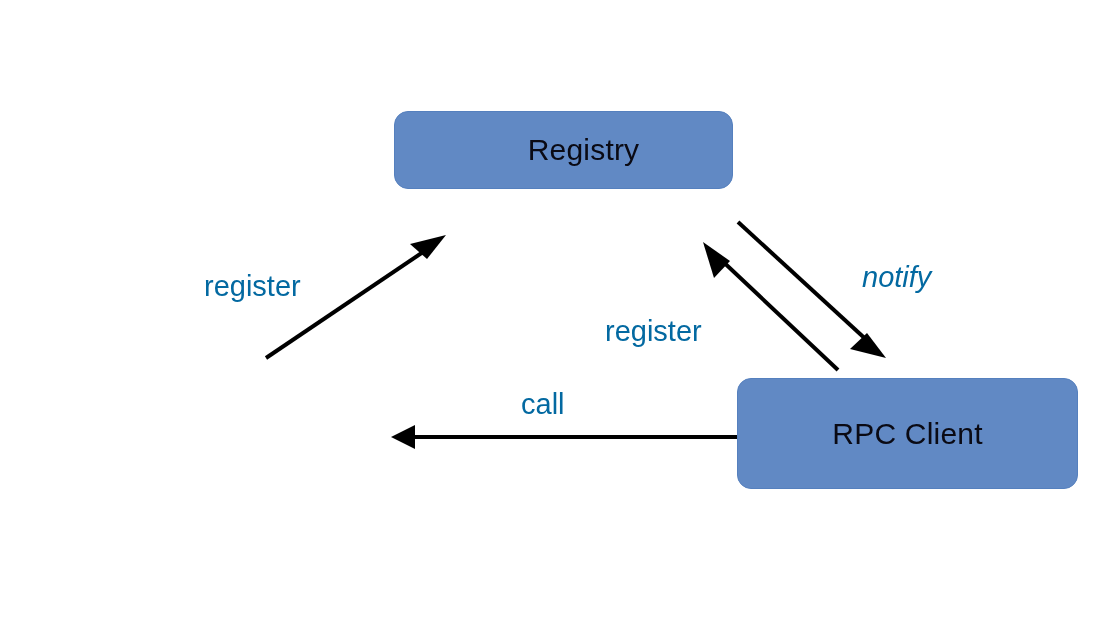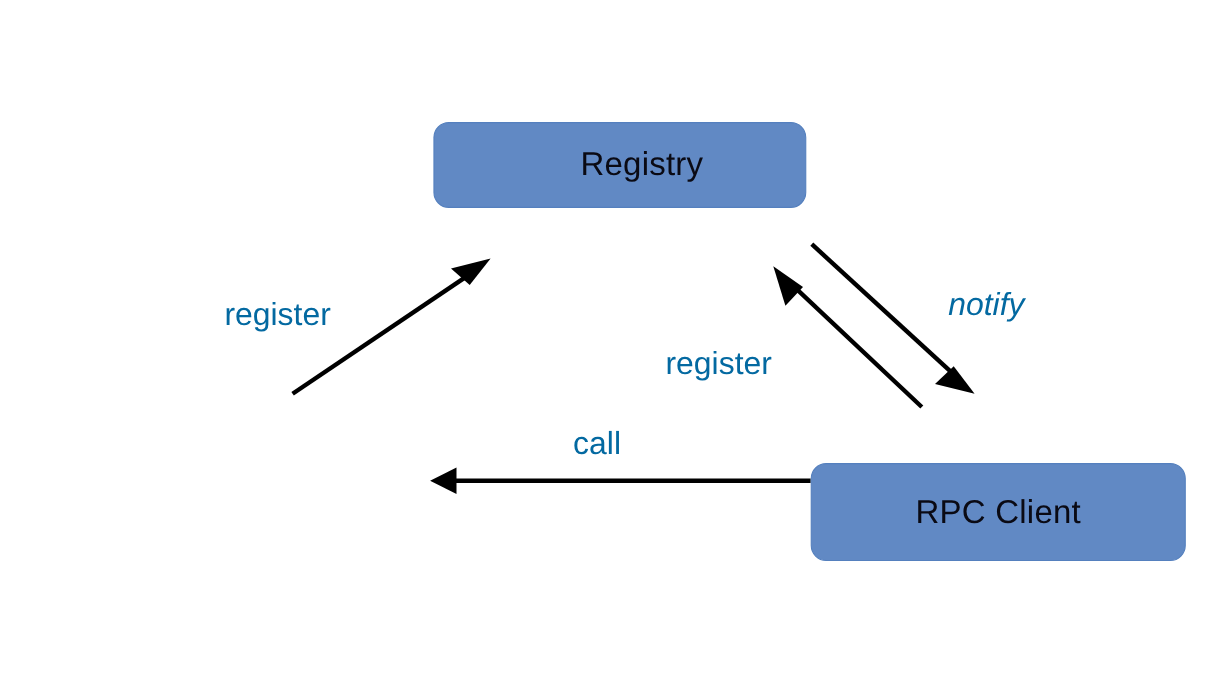--- a/index.html
+++ b/index.html
@@ -50,21 +50,21 @@
     font-family: "Liberation Sans", sans-serif;
     font-size: 29px;
     font-weight: 400;
     line-height: 1;
     white-space: nowrap;
   }
 
   
   #node-registry   { left: 394px; top: 111px; width: 339px; height: 78px; padding-left: 40px; }
   #node-rpc-server { left: 33px;  top: 378px; width: 341px; height: 111px; }
-  #node-rpc-client { left: 737px; top: 378px; width: 341px; height: 89px; margin-top: 43px; }
+  #node-rpc-client { left: 737px; top: 378px; width: 341px; height: 111px; }
 
   
   #label-register  { left: 204px; top: 272px; }
   #label-notify    { left: 862px; top: 263px; font-style: italic; }
   #label-subscribe { left: 605px; top: 317px; }
   #label-call      { left: 521px; top: 390px; }
 </style>
 </head>
 <body>
 

